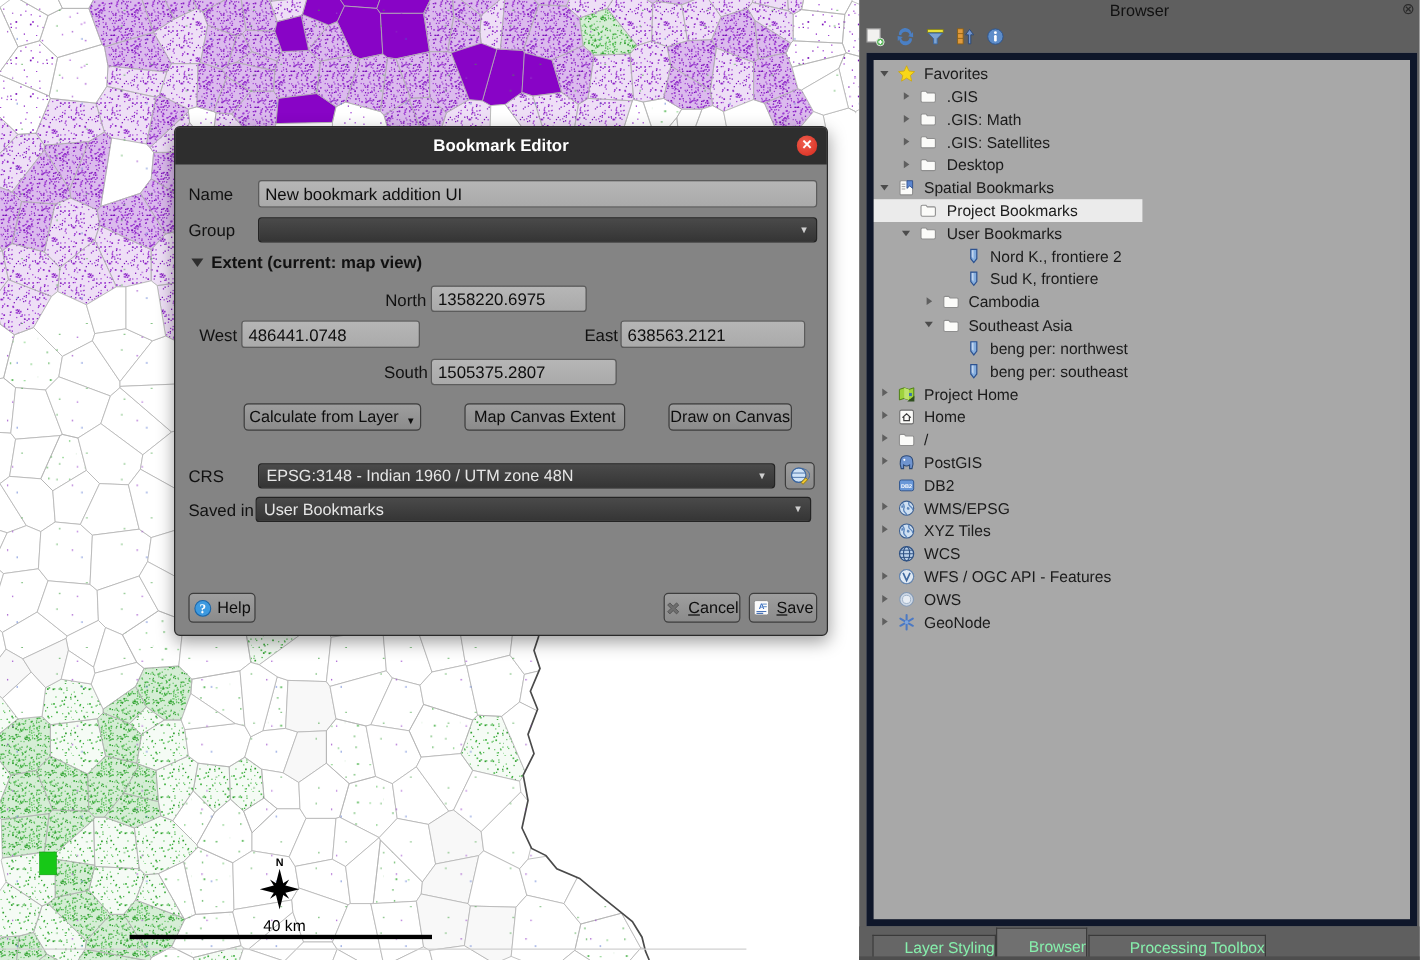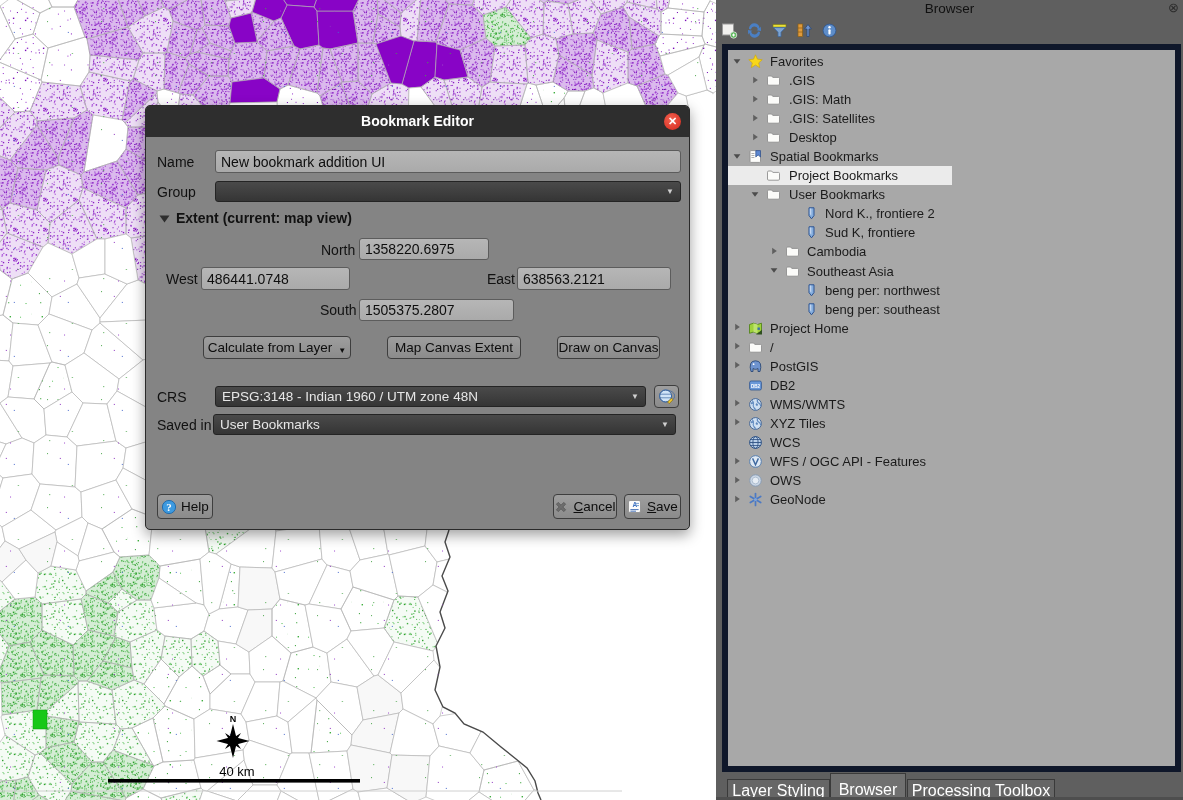--- a/index.html
+++ b/index.html
@@ -7,21 +7,21 @@
 #ptitle{position:absolute;left:0;top:0;width:100%;text-align:center;font-size:13.5px;color:#111;top:1px}
 #pclose{position:absolute;right:4px;top:0px;color:#2a2a2a;font-size:13px}
 #toolbar{position:absolute;left:5px;top:22px;height:17px;display:flex;gap:8px;align-items:center}
 #tree{position:absolute;left:6px;top:44px;width:459px;height:728px;background:#a8a8a8;border:6px solid #0f172a;overflow:hidden;padding-top:2px}
 .row{position:relative;height:19.06px;display:flex;align-items:center;font-size:13px;color:#1b1b1b;white-space:nowrap}
 .row .exp{position:absolute;width:10px;text-align:center;color:#3c3c3c;font-size:9px}
 .row .ic{position:absolute;width:15px;height:15px}
 .row .lb{position:absolute}
 .sel{position:absolute;left:0;width:224px;height:19px;background:#ebebeb}
 #tabs{position:absolute;left:0px;top:772px;width:467px;height:28px;background:#5f5f5f}
-.tab{position:absolute;top:7px;height:21px;background:#666666;border:1px solid #3a3a3a;border-bottom:none;color:#ffffff;font-size:16px;text-align:center;padding-top:2px}
+.tab{position:absolute;top:7px;height:21px;background:#666666;border:1px solid #3a3a3a;border-bottom:none;color:#86efac;font-size:13px;text-align:right;padding-top:2px}
 .tab.active{top:1px;height:27px;background:#707070;padding-top:7px}
 #dlg{position:absolute;left:145px;top:105px;width:545px;height:425px;background:#848484;border:1px solid #2a2a2a;border-radius:5px;box-shadow:0 5px 14px rgba(0,0,0,.38)}
 #dtitle{position:absolute;left:0;top:0;width:100%;height:31px;background:#2e2e2e;border-radius:4px 4px 0 0;color:#fff;font-weight:bold;font-size:14px;text-align:center;line-height:31px}
 #dclose{position:absolute;right:8px;top:7px;width:17px;height:17px;border-radius:50%;background:radial-gradient(circle at 40% 35%,#f0604f,#d6281c);color:#fff;font-size:11px;font-weight:bold;text-align:center;line-height:17px}
 .dlabel{position:absolute;font-size:14px;color:#111}
 .tin{position:absolute;background:linear-gradient(#b6b6b6,#aaaaaa);border:1px solid #5c5c5c;border-radius:3px;font-size:14px;color:#0e0e0e;padding-left:5px;display:flex;align-items:center}
 .combo{position:absolute;background:linear-gradient(#4a4a4a,#353535);border:1px solid #242424;border-radius:3px;color:#e6e6e6;font-size:13.5px;display:flex;align-items:center;padding-left:6px}
 .combo .arr{position:absolute;right:6px;color:#cfcfcf;font-size:8px}
 .btn{position:absolute;background:linear-gradient(#9e9e9e,#8b8b8b);border:1.4px solid #3e3e3e;border-radius:4px;color:#0d0d0d;font-size:13.5px;display:flex;align-items:center;justify-content:center;white-space:nowrap}
 </style></head><body>
@@ -1104,20 +1104,30 @@
             <path d="M8 13.5 L14 13.5 L14 8.8 Z" fill="#2f4f1f"></path>
             <path d="M9.5 6.5 l2.4 0 l0 2.4 l-2.4 0 Z" fill="#3a6fae"></path>
           </svg></div>
         <div class="lb" style="left:42px">Project Home</div>
       </div>
 <div class="row">
         <div class="exp" style="left:4px"><svg width="10" height="10">
             <path d="M3.2 1.8 L7.8 5 L3.2 8.2 Z" fill="#5f5f5f"></path>
           </svg></div>
         <div class="ic" style="left:20px"><svg width="15" height="15">
+            <rect x="1.8" y="1.8" width="11.4" height="11.4" rx="1.4" fill="#fafaf8" stroke="#6f6f6f" stroke-width="0.9"></rect>
+            <path d="M4 8 L7.5 4.8 L11 8 M5.2 7.2 L5.2 10.5 L9.8 10.5 L9.8 7.2" fill="none" stroke="#3c3c3c" stroke-width="1"></path>
+          </svg></div>
+        <div class="lb" style="left:42px">Home</div>
+      </div>
+<div class="row">
+        <div class="exp" style="left:4px"><svg width="10" height="10">
+            <path d="M3.2 1.8 L7.8 5 L3.2 8.2 Z" fill="#5f5f5f"></path>
+          </svg></div>
+        <div class="ic" style="left:20px"><svg width="15" height="15">
             <path d="M1.5 4.2 Q1.5 3 2.7 3 L5.6 3 L6.8 4.4 L12.5 4.4 Q13.5 4.4 13.5 5.5 L13.5 11 Q13.5 12.2 12.3 12.2 L2.7 12.2 Q1.5 12.2 1.5 11 Z" fill="#fbfbf9" stroke="#8e8e8e" stroke-width="0.9"></path>
           </svg></div>
         <div class="lb" style="left:42px">/</div>
       </div>
 <div class="row">
         <div class="exp" style="left:4px"><svg width="10" height="10">
             <path d="M3.2 1.8 L7.8 5 L3.2 8.2 Z" fill="#5f5f5f"></path>
           </svg></div>
         <div class="ic" style="left:20px"><svg width="15" height="15">
             <path d="M3 12.5 Q1.6 8 2.6 4.8 Q3.6 1.8 7.5 1.8 Q11.4 1.8 12.4 4.8 Q13.4 8 12 12.5 L10 12.5 L10 9.5 Q8.8 10.3 7.5 10.3 Q6.2 10.3 5 9.5 L5 12.5 Z" fill="#6f94cf" stroke="#2c4976" stroke-width="0.9"></path>
@@ -1134,21 +1144,21 @@
       </div>
 <div class="row">
         <div class="exp" style="left:4px"><svg width="10" height="10">
             <path d="M3.2 1.8 L7.8 5 L3.2 8.2 Z" fill="#5f5f5f"></path>
           </svg></div>
         <div class="ic" style="left:20px"><svg width="15" height="15">
             <circle cx="7.5" cy="7.5" r="5.9" fill="#cfe0f2" stroke="#3b5e8f" stroke-width="0.9"></circle>
             <path d="M4 3.4 Q6 5 5.4 7.2 Q4.4 9.4 6.2 11 Q8 12.6 7 13.2 M9.6 2.4 Q8.6 4.6 10.4 5.8 Q12.4 7 12.8 9.2" fill="none" stroke="#5d87bd" stroke-width="1.1"></path>
             <path d="M3.2 5.2 Q5.2 4.4 5 6.4 Q4 7.6 3 7 Z M8.2 6.2 Q10.6 6.8 9.8 8.6 Q8 9.4 7.6 7.8 Z" fill="#5d87bd"></path>
           </svg></div>
-        <div class="lb" style="left:42px">WMS/WMTS</div>
+        <div class="lb" style="left:42px">WMS/EPSG</div>
       </div>
 <div class="row">
         <div class="exp" style="left:4px"><svg width="10" height="10">
             <path d="M3.2 1.8 L7.8 5 L3.2 8.2 Z" fill="#5f5f5f"></path>
           </svg></div>
         <div class="ic" style="left:20px"><svg width="15" height="15">
             <circle cx="7.5" cy="7.5" r="5.9" fill="#cfe0f2" stroke="#3b5e8f" stroke-width="0.9"></circle>
             <path d="M4 3.4 Q6 5 5.4 7.2 Q4.4 9.4 6.2 11 Q8 12.6 7 13.2 M9.6 2.4 Q8.6 4.6 10.4 5.8 Q12.4 7 12.8 9.2" fill="none" stroke="#5d87bd" stroke-width="1.1"></path>
             <path d="M3.2 5.2 Q5.2 4.4 5 6.4 Q4 7.6 3 7 Z M8.2 6.2 Q10.6 6.8 9.8 8.6 Q8 9.4 7.6 7.8 Z" fill="#5d87bd"></path>
           </svg></div>

